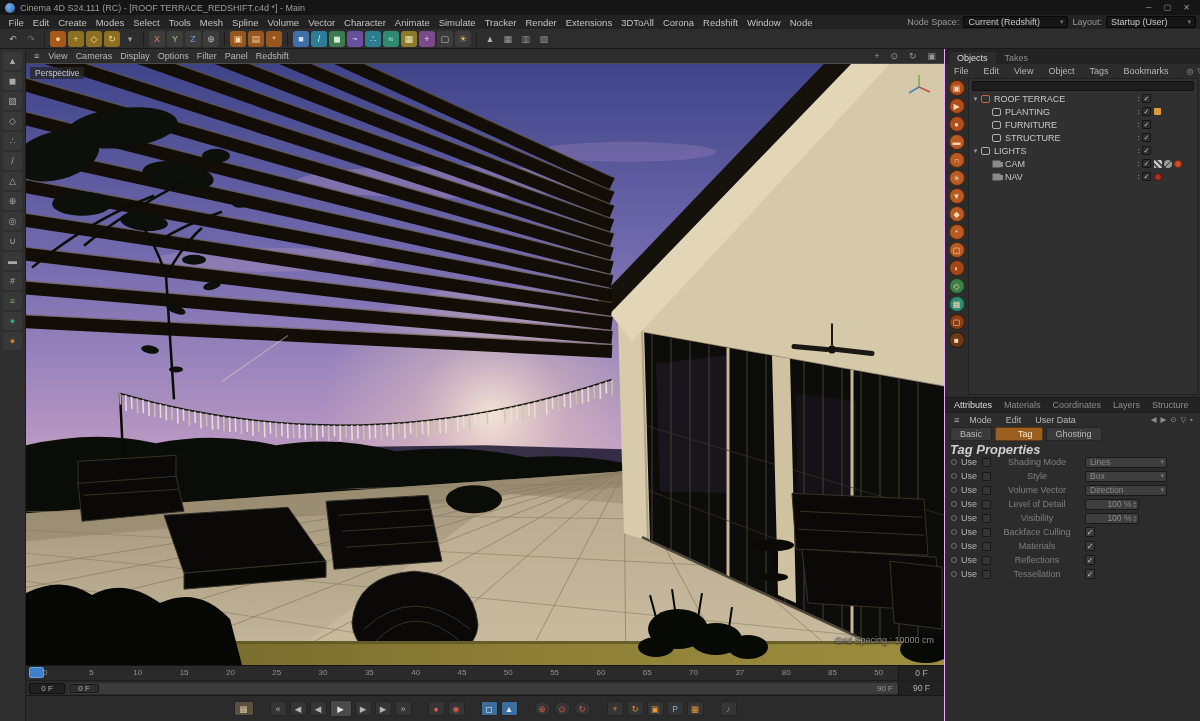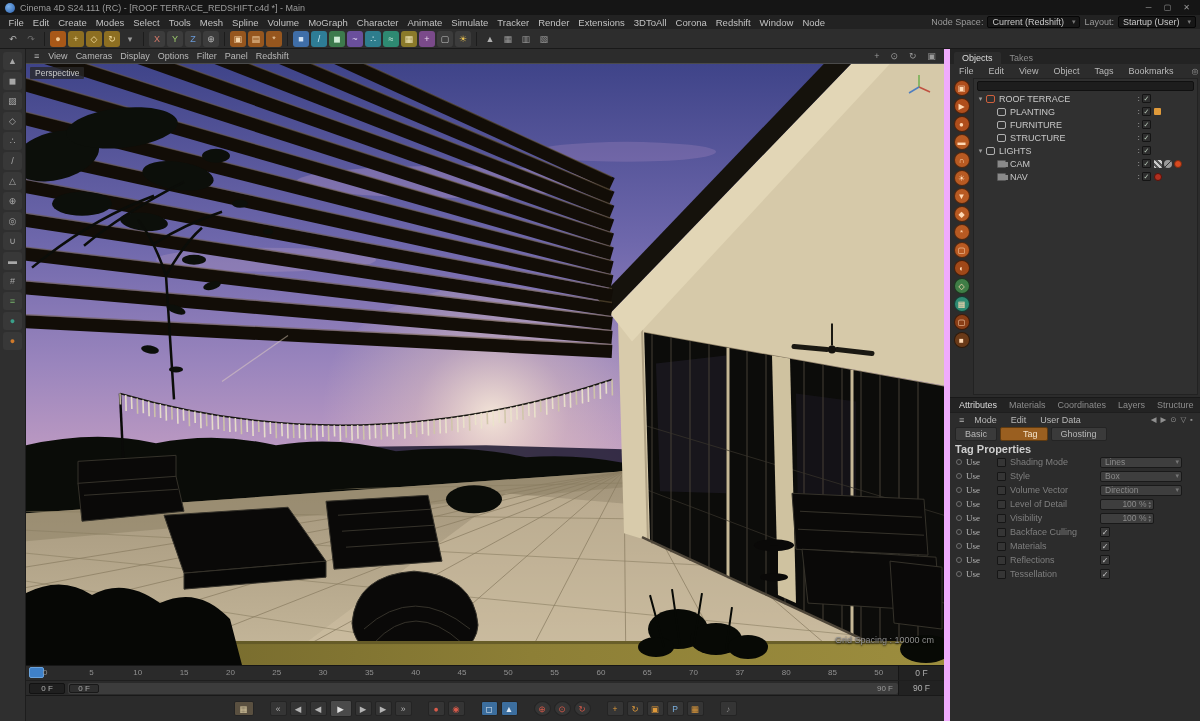--- a/index.html
+++ b/index.html
@@ -9,21 +9,21 @@
   
   .titlebar{height:15px;background:#151515;display:flex;align-items:center;gap:5px;padding:0 5px;
             font-size:9px;color:#9c9c9c;flex:0 0 auto;}
   .c4d-logo{width:10px;height:10px;border-radius:50%;background:radial-gradient(circle at 35% 35%,#7ab0e8,#2a5fae);}
   .win-controls{margin-left:auto;display:flex;gap:2px;}
   .win-btn{width:17px;height:13px;display:flex;align-items:center;justify-content:center;font-size:8px;color:#9a9a9a;}
   
   .menubar{height:14px;background:#222;display:flex;align-items:center;padding:0 4px;font-size:9.5px;color:#c2c2c2;flex:0 0 auto;}
   .mi{padding:0 4.5px;white-space:nowrap;}
   .mb-right{margin-left:auto;display:flex;align-items:center;gap:4px;font-size:9px;color:#9a9a9a;}
-  .mb-select{display:flex;align-items:center;gap:8px;background:#161616;border:1px solid #060606;border-radius:2px;
+  .mb-select{display:flex;align-items:center;gap:20px;background:#161616;border:1px solid #060606;border-radius:2px;
              padding:0 4px;height:12px;color:#c8c8c8;}
   .mb-select .dd{color:#777;font-size:7px;}
   
   .toolbar{height:20px;background:#2d2d2d;border-bottom:1px solid #191919;display:flex;align-items:center;
            gap:2px;padding:0 5px;flex:0 0 auto;}
   .tb-ico{width:16px;height:16px;border-radius:3px;display:flex;align-items:center;justify-content:center;
           font-size:9px;color:#b8b8b8;background:#353535;}
   .tb-sep{width:1px;height:14px;background:#1c1c1c;margin:0 3px;}
   
   .main{flex:1;display:flex;min-height:0;}
@@ -67,21 +67,21 @@
   .tp.play{background:#4a4a4a;color:#e0e0e0;min-width:22px;height:17px;}
   .tp.blue{background:#3c6e9e;color:#dce8f4;}
   .tp.blue2{color:#7ab0e0;}
   .tp.red{color:#d85a4a;}
   .tp.redring{color:#d85a4a;border-radius:50%;}
   .tp.orange{color:#e09a3a;}
   .tp.tan{background:#5a5040;color:#d8c8a0;min-width:20px;}
   .tp.dim{color:#888;}
   .tp-gap{width:10px;}
   
-  .right{width:256px;background:#2c2c2c;border-left:6px solid #f0abfc;display:flex;flex-direction:column;flex:0 0 auto;}
+  .right{width:256px;background:#2c2c2c;border-left:1px solid #f0abfc;display:flex;flex-direction:column;flex:0 0 auto;}
   .om-tabs{height:15px;background:#232323;display:flex;align-items:flex-end;gap:1px;padding:1px 4px 0;}
   .om-tab{padding:1px 8px;font-size:9px;color:#8c8c8c;border-radius:2px 2px 0 0;}
   .om-tab.active{background:#2c2c2c;color:#dcdcdc;}
   .om-menu{height:14px;display:flex;align-items:center;gap:7px;padding:0 5px;font-size:9px;color:#b8b8b8;background:#2c2c2c;}
   .om-menu .spacer{flex:1;}
   .om-micon{color:#9a9a9a;font-size:8px;}
   .om-body{height:319px;display:flex;min-height:0;}
   .cmd-strip{width:23px;display:flex;flex-direction:column;align-items:center;gap:2px;padding-top:2px;flex:0 0 auto;}
   .cp-ico{width:16px;height:16px;border-radius:50%;display:flex;align-items:center;justify-content:center;
           font-size:8px;color:#ffd9b4;border:1px solid rgba(0,0,0,.55);flex:0 0 auto;}
@@ -114,26 +114,26 @@
   .attr-tab.active{color:#dcdcdc;}
   .attr-mode{height:14px;display:flex;align-items:center;gap:2px;padding:0 5px;font-size:9px;color:#b8b8b8;
              background:#2c2c2c;border-top:1px solid #1e1e1e;}
   .attr-mode .spacer{flex:1;}
   .am-icon{color:#8f8f8f;font-size:7.5px;padding:0 2px;}
   .attr-title{height:15px;display:flex;align-items:center;gap:4px;padding:0 5px;font-size:9.5px;color:#d8d8d8;}
   .attr-title-icon{width:11px;height:9px;background:#c86a1e;border-radius:2px;border:1px solid #7a3c0e;}
   .attr-subtabs{height:15px;display:flex;align-items:center;gap:3px;padding:0 5px;}
   .sub-tab{padding:1px 9px;font-size:9px;color:#b8b8b8;background:#3a3a3a;border-radius:2px;border:1px solid #242424;}
   .sub-tab.active{background:#9a5f20;color:#f4e4cc;border-color:#5f3a10;padding-left:22px;}
-  .attr-section{height:14px;display:flex;align-items:center;padding:2px 0 0 5px;font-size:11px;font-weight:bold;color:#cfcfcf;}
+  .attr-section{height:14px;display:flex;align-items:center;padding:2px 0 0 5px;font-size:13px;font-weight:bold;color:#cfcfcf;font-style:italic;}
   .arow{height:14px;display:flex;align-items:center;padding-left:6px;font-size:9px;}
   .adot{width:6px;height:6px;border-radius:50%;border:1px solid #6e6e6e;margin-right:4px;flex:0 0 auto;}
-  .ause{color:#b4b4b4;margin-right:13px;width:18px;flex:0 0 auto;font-family:Liberation Serif, serif;}
+  .ause{color:#b4b4b4;margin-right:3px;width:18px;flex:0 0 auto;}
   .abox{width:9px;height:9px;background:#353535;border:1px solid #161616;border-radius:1px;margin-right:4px;flex:0 0 auto;}
-  .albl{width:84px;text-align:left;color:#7f7f7f;margin-right:6px;white-space:nowrap;flex:0 0 auto;}
+  .albl{width:84px;text-align:center;color:#7f7f7f;margin-right:6px;white-space:nowrap;flex:0 0 auto;}
   .ctl-select{width:82px;height:11px;background:#3e3e3e;border:1px solid #191919;border-radius:2px;display:flex;
               align-items:center;justify-content:space-between;padding:0 2px 0 4px;color:#8a8a8a;font-size:8.5px;}
   .ctl-select .dd{color:#777;font-size:7px;}
   .ctl-field{width:54px;height:11px;background:#3e3e3e;border:1px solid #191919;border-radius:2px;display:flex;
              align-items:center;justify-content:flex-end;padding:0 2px;color:#8a8a8a;font-size:8.5px;gap:2px;}
   .stepper{display:flex;flex-direction:column;font-size:5px;line-height:4px;color:#777;}
   .ctl-check{width:10px;height:10px;background:#3a3a3a;border:1px solid #161616;border-radius:1px;color:#c8c8c8;
              font-size:8px;display:flex;align-items:center;justify-content:center;}
 </style>
 </head>
@@ -155,21 +155,21 @@
     <span id="mb-items" style="display:flex">
         <div class="mi">File</div>
         <div class="mi">Edit</div>
         <div class="mi">Create</div>
         <div class="mi">Modes</div>
         <div class="mi">Select</div>
         <div class="mi">Tools</div>
         <div class="mi">Mesh</div>
         <div class="mi">Spline</div>
         <div class="mi">Volume</div>
-        <div class="mi">MoGraph</div>
+        <div class="mi">Vector</div>
         <div class="mi">Character</div>
         <div class="mi">Animate</div>
         <div class="mi">Simulate</div>
         <div class="mi">Tracker</div>
         <div class="mi">Render</div>
         <div class="mi">Extensions</div>
         <div class="mi">3DToAll</div>
         <div class="mi">Corona</div>
         <div class="mi">Redshift</div>
         <div class="mi">Window</div>

